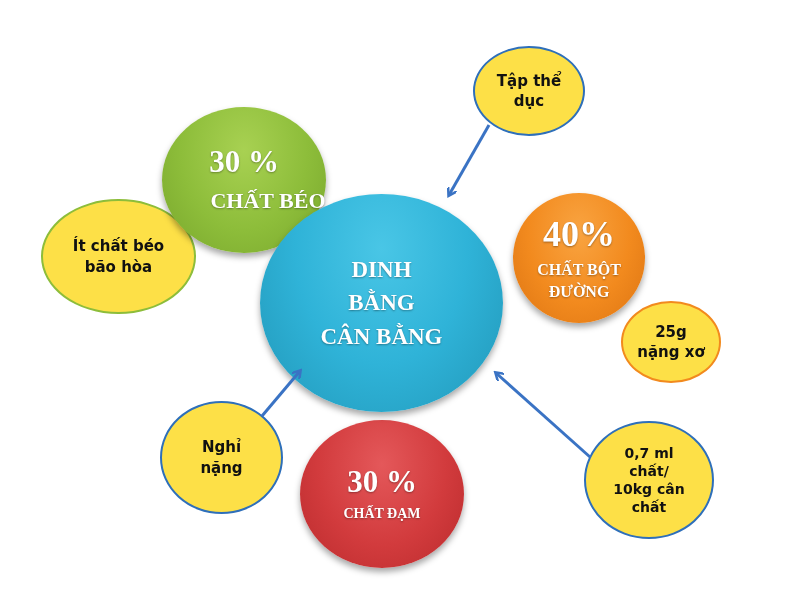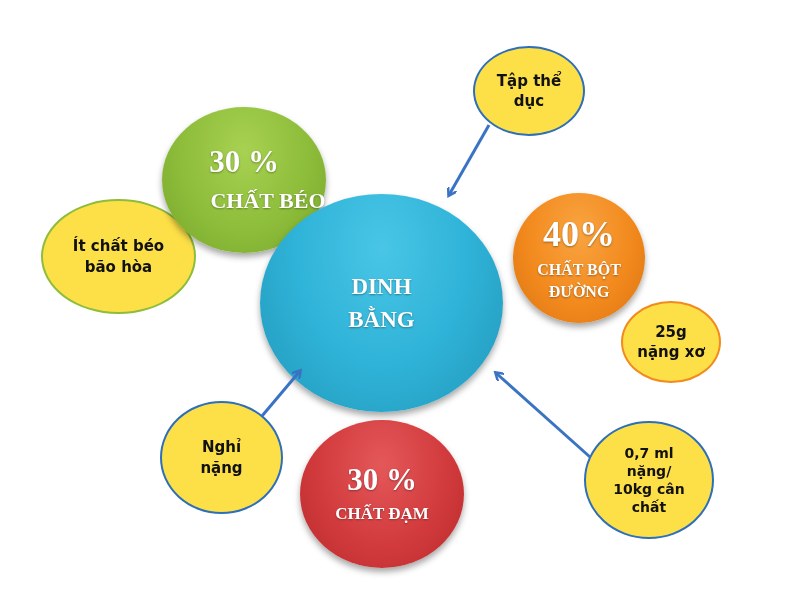--- a/index.html
+++ b/index.html
@@ -45,36 +45,37 @@
 
 <div class="node outline" style="left:621px; top:301px; width:100px; height:82px; border-color:#f28a1e; z-index:1;">
   <span>25g</span>
   <span>nặng xơ</span>
 </div>
 
 <div class="node filled" style="left:260px; top:194px; width:243px; height:218px; z-index:3;
             background: radial-gradient(ellipse at 50% 25%, #49c6e6 0%, #2fb3d8 50%, #2197b8 100%);">
   <span class="center-text">DINH</span>
   <span class="center-text">BẰNG</span>
+  <span class="center-text">CÂN BẰNG</span>
 </div>
 
 <div class="node outline" style="left:160px; top:401px; width:123px; height:113px; border-color:#2e6fba; z-index:1;">
   <span>Nghỉ</span>
   <span>nặng</span>
 </div>
 
 <div class="node filled" style="left:300px; top:420px; width:164px; height:148px; z-index:2;
             background: radial-gradient(ellipse at 50% 30%, #e4585a 0%, #d23b3d 55%, #b92a2c 100%);">
   <span class="big">30 %</span>
-  <span class="small" style="font-size:17px; margin-top:6px;">CHẤT ĐẠM</span>
+  <span class="small" style="font-size:14px; margin-top:6px;">CHẤT ĐẠM</span>
 </div>
 
 <div class="node outline" style="left:584px; top:421px; width:130px; height:118px; border-color:#2e6fba; z-index:1; font-size:14px; line-height:1.3;">
   <span>0,7 ml</span>
-  <span>nặng/</span>
+  <span>chất/</span>
   <span>10kg cân</span>
   <span>chất</span>
 </div>
 
 <svg class="arrows" width="800" height="600" viewBox="0 0 800 600">
   <defs>
     <marker id="ah" markerWidth="10" markerHeight="10" refX="7" refY="5" orient="auto" markerUnits="userSpaceOnUse">
       <path d="M0,0 L8,5 L0,10" fill="none" stroke="#3a73c4" stroke-width="2.5"></path>
     </marker>
   </defs>

